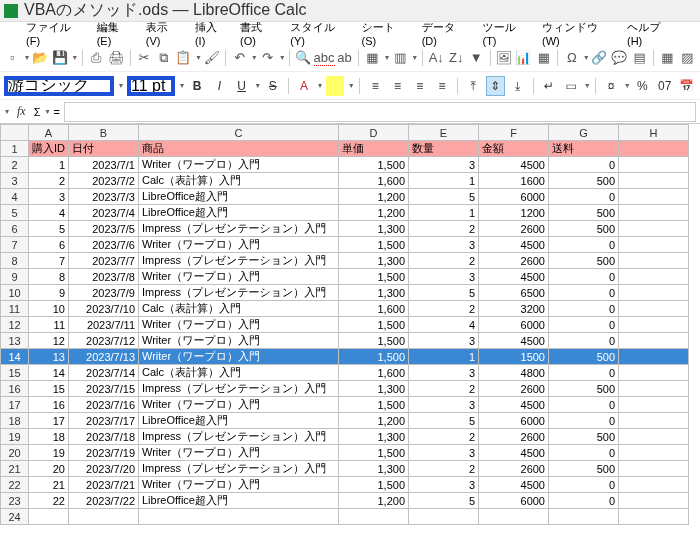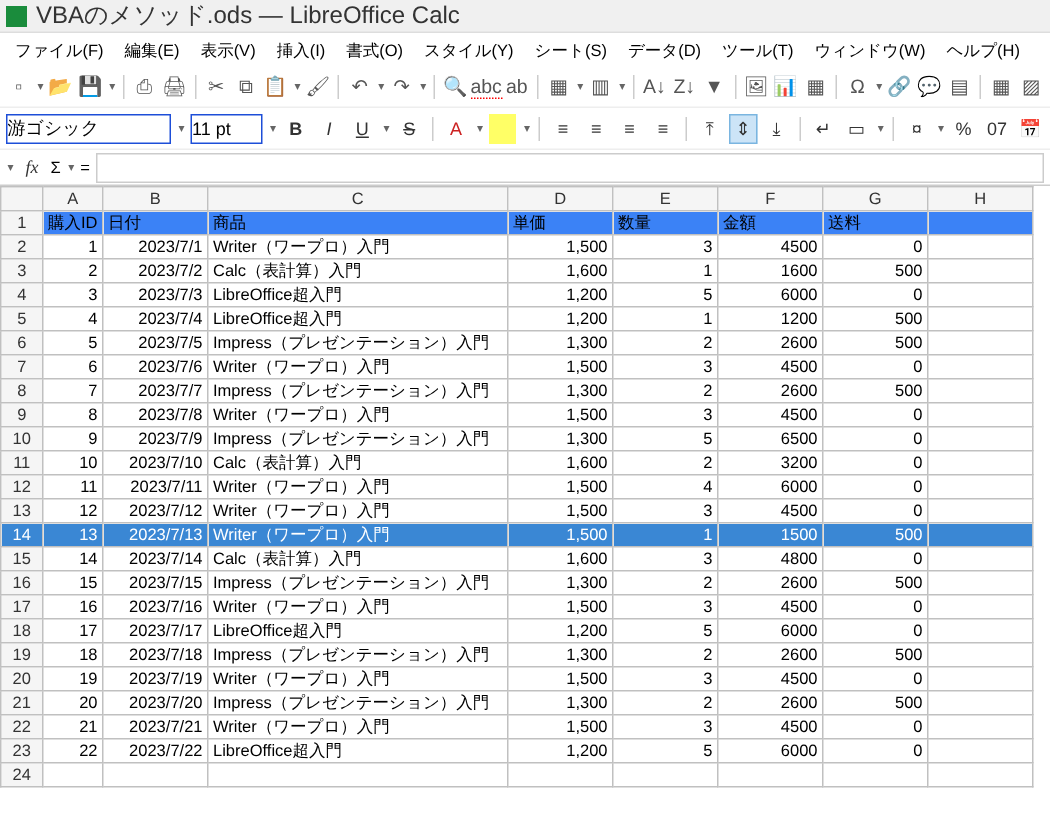--- a/index.html
+++ b/index.html
@@ -1,45 +1,45 @@
 <!DOCTYPE html>
 <html><head>
 <meta charset="utf-8">
 <style>
 * { margin: 0; padding: 0; box-sizing: border-box; }
 body { font-family: "Yu Gothic", "游ゴシック", sans-serif; font-size: 11px; background: #fff; overflow: hidden; width: 700px; height: 549px; }
 .titlebar { background: #f0f0f0; height: 22px; display: flex; align-items: center; padding: 0 4px; border-bottom: 1px solid #ddd; }
 .titlebar .icon { width: 14px; height: 14px; background: #1a8c3c; margin-right: 6px; }
 .titlebar .title { font-size: 16px; color: #333; }
-.menubar { height: 22px; display: flex; align-items: center; padding: 0 4px; gap: 2px; background: #fff; font-size: 11px; }
+.menubar { height: 22px; display: flex; align-items: center; padding: 0 20px; gap: 2px; background: #fff; font-size: 11px; }
 .menubar span { padding: 2px 6px; cursor: default; }
 .toolbar { height: 28px; display: flex; align-items: center; padding: 0 4px; gap: 3px; background: #fff; border-bottom: 1px solid #eee; }
 .tb-btn { width: 18px; height: 18px; display: inline-flex; align-items: center; justify-content: center; color: #555; font-size: 13px; }
 .tb-sep { width: 1px; height: 16px; background: #ccc; margin: 0 2px; }
 .fmtbar { height: 28px; display: flex; align-items: center; padding: 0 4px; gap: 4px; background: #fff; border-bottom: 1px solid #eee; }
-.fmtbar select, .fmtbar input { font-size: 12px; height: 20px; border: 1px solid #1d4ed8; }
+.fmtbar select, .fmtbar input { font-size: 16px; height: 20px; border: 4px solid #1d4ed8; }
 .fmtbar .font-name { width: 110px; }
 .fmtbar .font-size { width: 48px; }
 .fmt-btn { width: 20px; height: 20px; display: inline-flex; align-items: center; justify-content: center; color: #333; font-size: 12px; }
 .fmt-btn.active { background: #cce4f7; border: 1px solid #7ab5e0; }
 .namebox-row { height: 24px; display: flex; align-items: center; padding: 0 4px; gap: 4px; border-bottom: 1px solid #ccc; }
 .namebox { width: 95px; height: 20px; border: 1px solid #ccc; padding: 0 4px; font-size: 11px; }
 .fx { font-style: italic; font-family: serif; font-size: 12px; color: #333; margin: 0 4px; }
 .formula-input { flex: 1; height: 20px; border: 1px solid #ccc; }
 .sheet { overflow: auto; height: calc(549px - 126px); }
 table { border-collapse: collapse; table-layout: fixed; }
 th, td { border: 1px solid #c0c0c0; height: 16px; font-size: 11px; padding: 0 3px; overflow: hidden; white-space: nowrap; }
 th { background: #f5f5f5; font-weight: normal; text-align: center; color: #333; }
 th.rowhdr { width: 28px; background: #f5f5f5; }
 th.rowhdr.sel { background: #3a87d4; color: #fff; }
 .colA { width: 40px; } .colB { width: 70px; } .colC { width: 200px; }
 .colD { width: 70px; } .colE { width: 70px; } .colF { width: 70px; }
 .colG { width: 70px; } .colH { width: 70px; }
 td.num { text-align: right; }
-.hdr-cell { background: #3b82f6; font-weight: normal; }
+.hdr-cell { background: #fca5a5; font-weight: normal; }
 tr.selrow td { background: #3a87d4; color: #fff; }
 .dd { font-size: 8px; color: #666; margin-left: 1px; }
 .red { color: #cc2222; }
 </style>
 </head>
 <body>
 
 <div class="titlebar">
   <div class="icon"></div>
   <div class="title">VBAのメソッド.ods — LibreOffice Calc</div>

